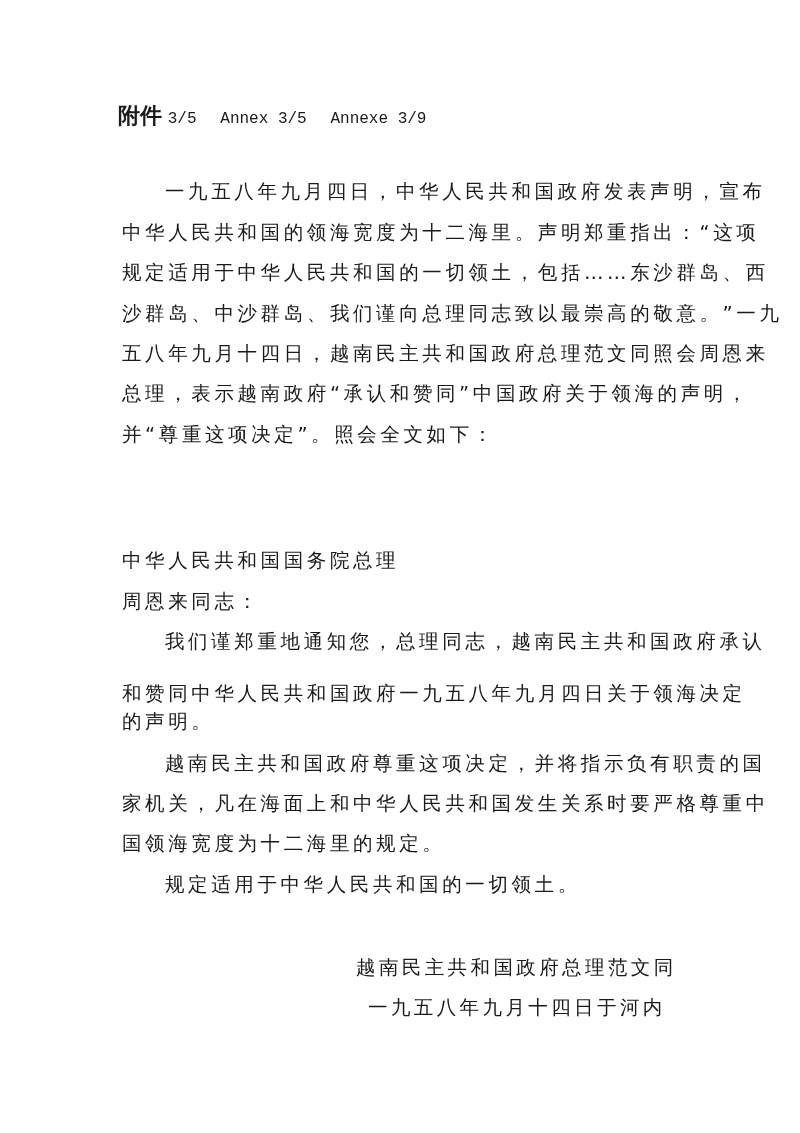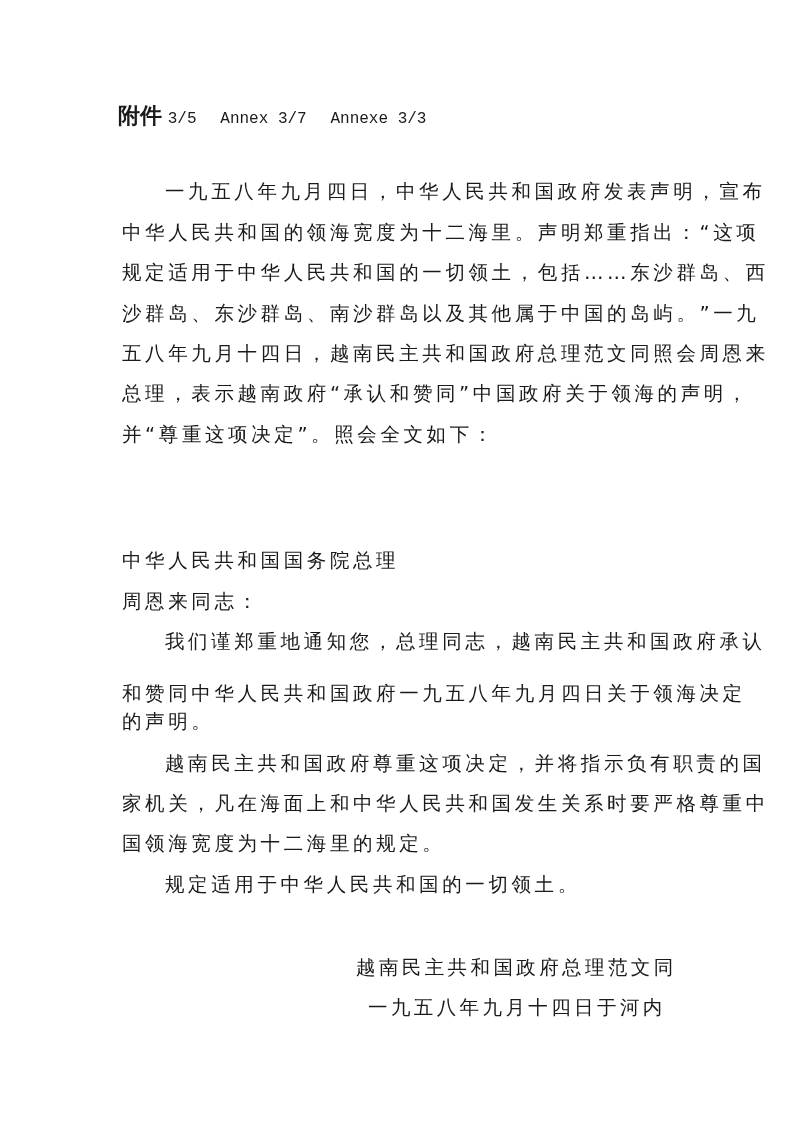--- a/index.html
+++ b/index.html
@@ -61,28 +61,28 @@
     }
   </style>
 </head>
 <body>
 
 <div class="page">
 
   <div class="annex">
     <span class="zh">附件</span>
     <span class="en">3/5</span><span class="gap"></span>
-    <span class="en">Annex 3/7</span><span class="gap"></span>
-    <span class="en">Annexe 3/3</span>
+    <span class="en">Annex 3/5</span><span class="gap"></span>
+    <span class="en">Annexe 3/9</span>
   </div>
 
   <div class="line indent" style="top:178px;">一九五八年九月四日，中华人民共和国政府发表声明，宣布</div>
   <div class="line" style="top:219px;">中华人民共和国的领海宽度为十二海里。声明郑重指出：“这项</div>
   <div class="line" style="top:259px;">规定适用于中华人民共和国的一切领土，包括……东沙群岛、西</div>
-  <div class="line" style="top:300px;">沙群岛、东沙群岛、南沙群岛以及其他属于中国的岛屿。”一九</div>
+  <div class="line" style="top:300px;">沙群岛、中沙群岛、我们谨向总理同志致以最崇高的敬意。”一九</div>
   <div class="line" style="top:340px;">五八年九月十四日，越南民主共和国政府总理范文同照会周恩来</div>
   <div class="line" style="top:380px;">总理，表示越南政府“承认和赞同”中国政府关于领海的声明，</div>
   <div class="line" style="top:421px;">并“尊重这项决定”。照会全文如下：</div>
 
   <div class="line" style="top:547px;">中华人民共和国国务院总理</div>
   <div class="line" style="top:588px;">周恩来同志：</div>
 
   <div class="line indent" style="top:628px;">我们谨郑重地通知您，总理同志，越南民主共和国政府承认</div>
   <div class="line" style="top:668px;margin-top:12px;">和赞同中华人民共和国政府一九五八年九月四日关于领海决定</div>
   <div class="line" style="top:708px;">的声明。</div>

